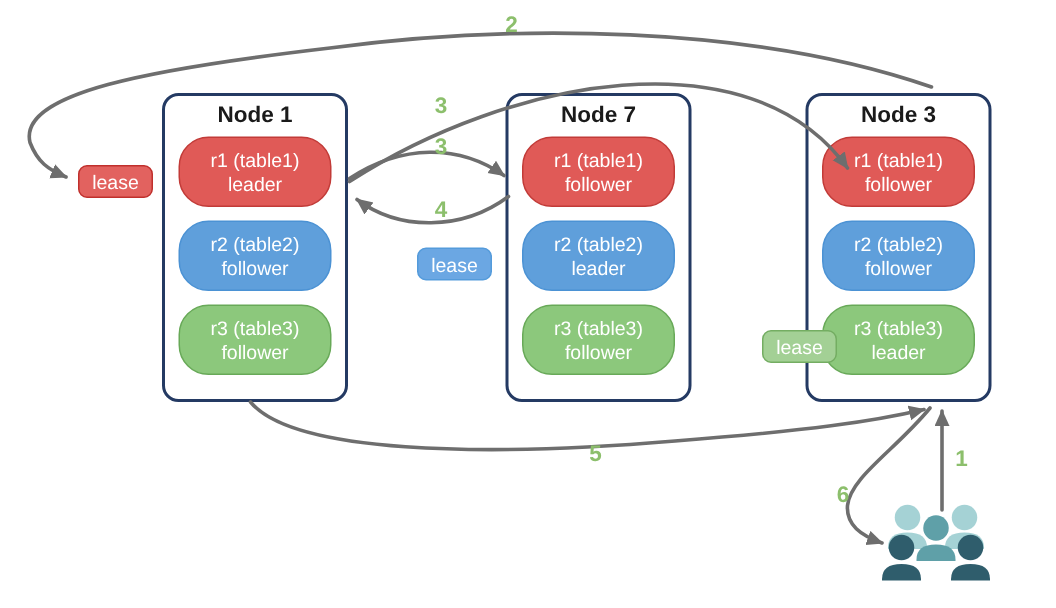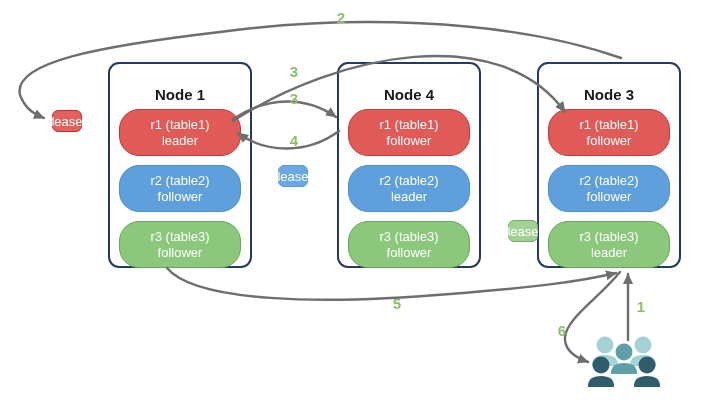--- a/index.html
+++ b/index.html
@@ -1,40 +1,40 @@
 <!DOCTYPE html>
 <html style="--red_fill: #E05A57; --red_border: #C23B38; --blue_fill: #5F9FDB; --blue_border: #4B92D4; --green_fill: #8CC87C; --green_border: #68A958; --lease_red_fill: #E2625F; --lease_red_border: #C0302D; --lease_blue_fill: #6BA7E3; --lease_blue_border: #549BDB; --lease_green_fill: #A3D095; --lease_green_border: #74AD62; --node_border: #243A63; --arrow_color: #6E6E6E; --step_label: #8CBF6C; --title_text: #1A1A1A; --users_light: #A5D2D5; --users_mid: #5FA0A8; --users_dark: #2F5D6C;"><head>
 <meta charset="utf-8">
 <style>
   html,body{margin:0;padding:0;background:#ffffff;}
   body{font-family:"Liberation Sans",sans-serif;}
   .canvas{position:relative;width:704px;height:405px;background:#fff;overflow:hidden;}
 
   
   .node{
-    position:absolute;top:62px;width:144px;height:206px;
+    position:absolute;top:62px;width:124px;height:206px;
     background:#fff;border:2px solid var(--node_border,#243A63);
-    border-radius:11px;box-sizing:border-box;padding:19px 9px 0 9px;z-index:1;
+    border-radius:11px;box-sizing:border-box;padding:1px 9px 0 9px;z-index:1;
   }
   .node-title{
     height:26px;line-height:24px;text-align:center;
     font-weight:bold;font-size:15px;color:var(--title_text,#1A1A1A);
   }
   .replica{
     height:47px;margin-bottom:9px;border-radius:20px;box-sizing:border-box;
     display:flex;flex-direction:column;align-items:center;justify-content:center;
     color:#fff;font-size:13px;line-height:16px;text-align:center;
   }
   .c-red{background:var(--red_fill,#E05A57);border:1.5px solid var(--red_border,#C23B38);}
   .c-blue{background:var(--blue_fill,#5F9FDB);border:1.5px solid var(--blue_border,#4B92D4);align-items:center;}
   .c-green{background:var(--green_fill,#8CC87C);border:1.5px solid var(--green_border,#68A958);text-align:right;}
 
   
   .lease{
-    position:absolute;width:30px;height:22px;border-radius:6px;box-sizing:border-box;
+    position:absolute;width:50px;height:22px;border-radius:6px;box-sizing:border-box;
     display:flex;align-items:center;justify-content:center;
     color:#fff;font-size:13px;z-index:3;
   }
   .lease-red{background:var(--lease_red_fill,#E2625F);border:1.5px solid var(--lease_red_border,#C0302D);}
   .lease-blue{background:var(--lease_blue_fill,#6BA7E3);border:1.5px solid var(--lease_blue_border,#549BDB);}
   .lease-green{background:var(--lease_green_fill,#A3D095);border:1.5px solid var(--lease_green_border,#74AD62);}
 
   
   .step{
     position:absolute;transform:translate(-50%,-50%);
@@ -79,21 +79,21 @@
       <span>r2 (table2)</span>
       <span>follower</span>
     </div>
     <div class="replica c-green">
       <span>r3 (table3)</span>
       <span>follower</span>
     </div>
   </div>
 
   <div class="node" style="left:337px">
-    <div class="node-title">Node 4</div>
+    <div class="node-title">Node 7</div>
     <div class="replica c-red">
       <span>r1 (table1)</span>
       <span>follower</span>
     </div>
     <div class="replica c-blue">
       <span>r2 (table2)</span>
       <span>leader</span>
     </div>
     <div class="replica c-green">
       <span>r3 (table3)</span>

